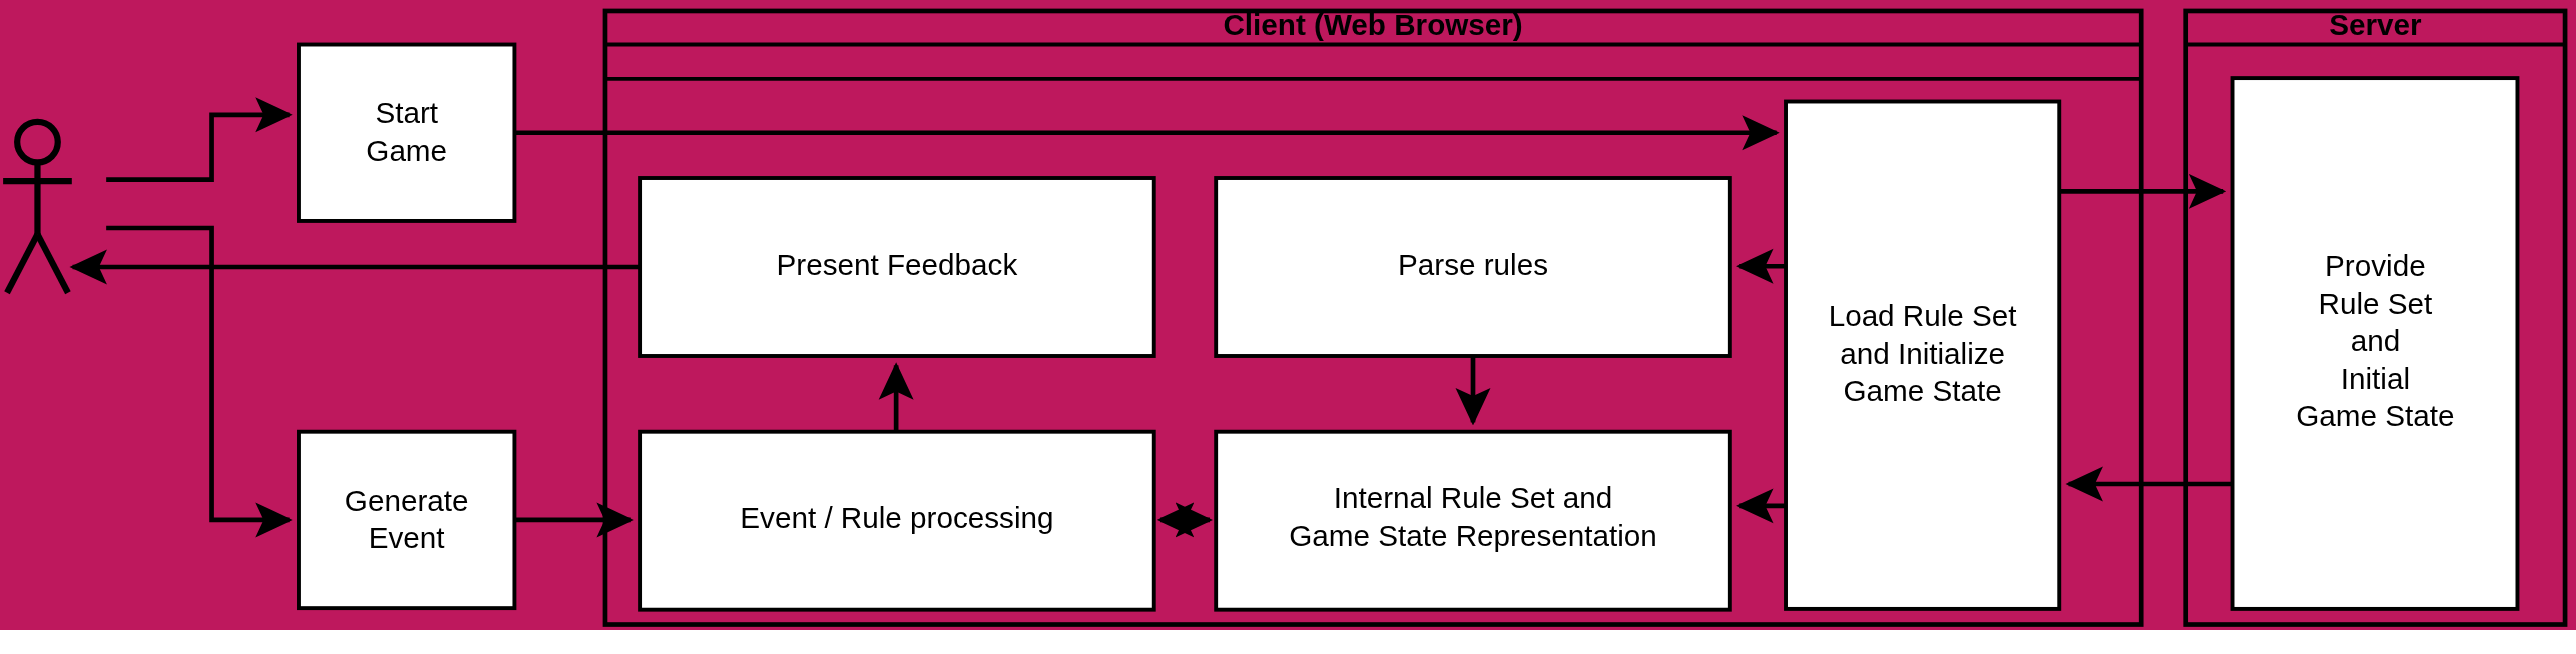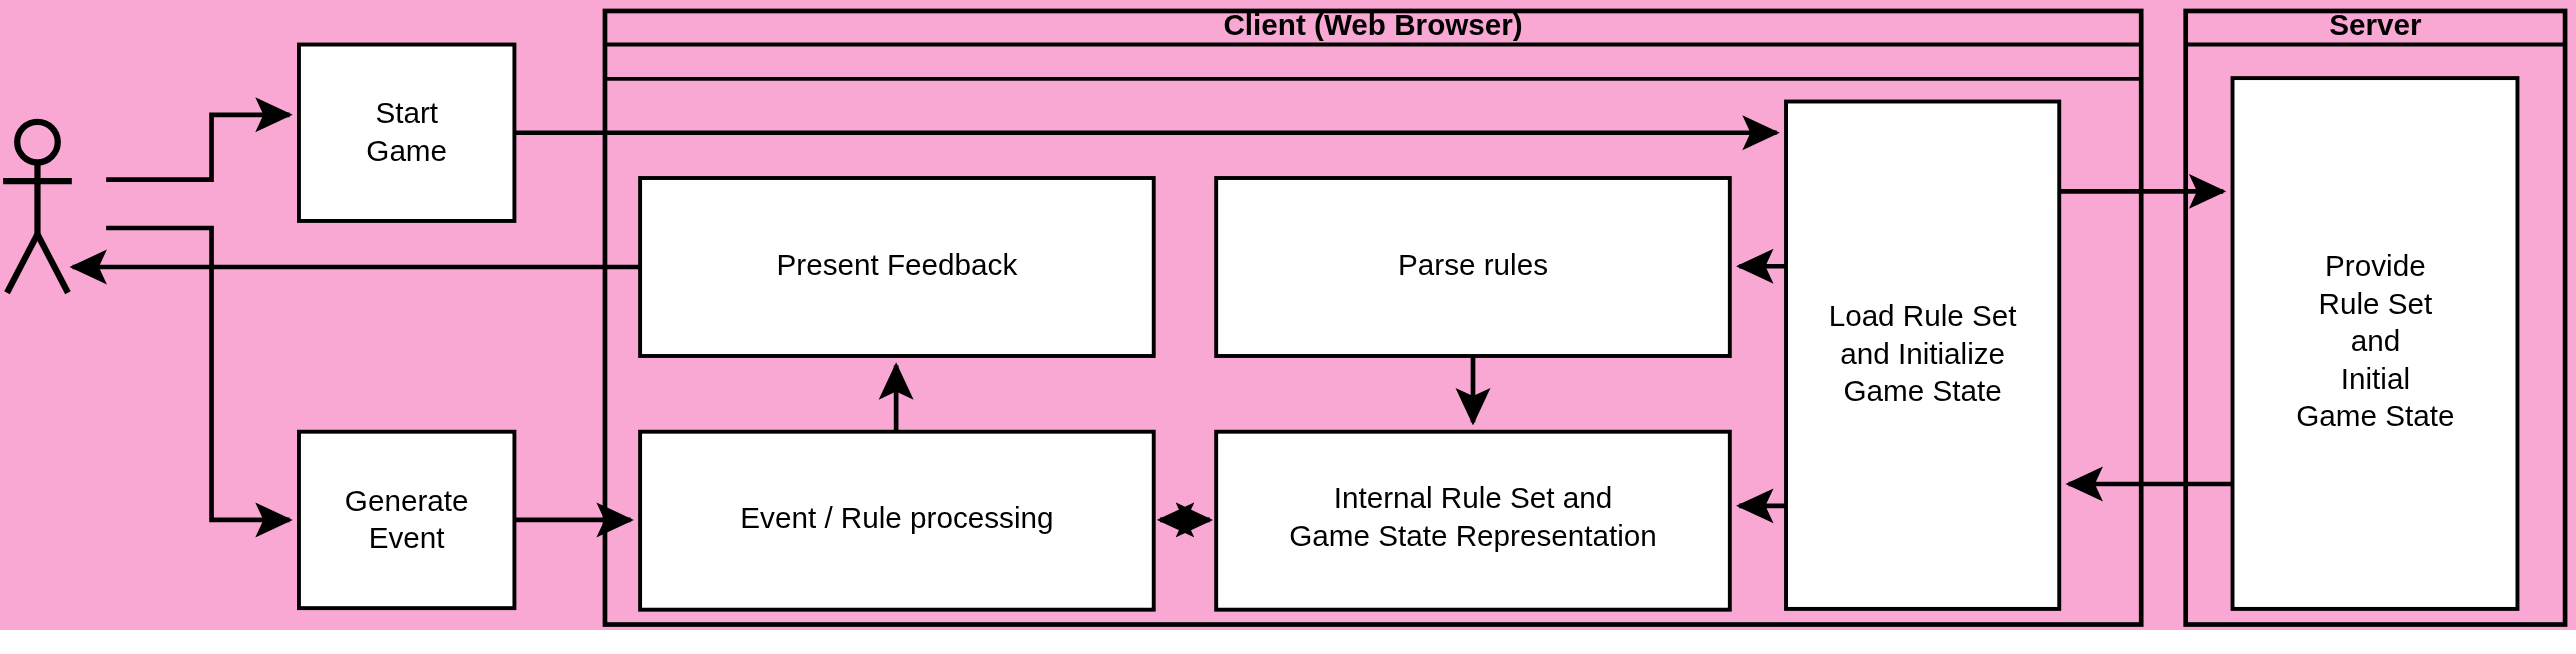--- a/index.html
+++ b/index.html
@@ -4,21 +4,21 @@
 <style>
   html, body {
     margin: 0;
     padding: 0;
     background: #ffffff;
   }
   #stage {
     position: relative;
     width: 2576px;
     height: 630px;
-    background: #f9a8d4;
+    background: #be185d;
     font-family: "Liberation Sans", sans-serif;
   }
   svg#diagram {
     display: block;
     width: 2576px;
     height: 655px;
   }
   .box-rect {
     fill: #ffffff;
     stroke: #000000;

